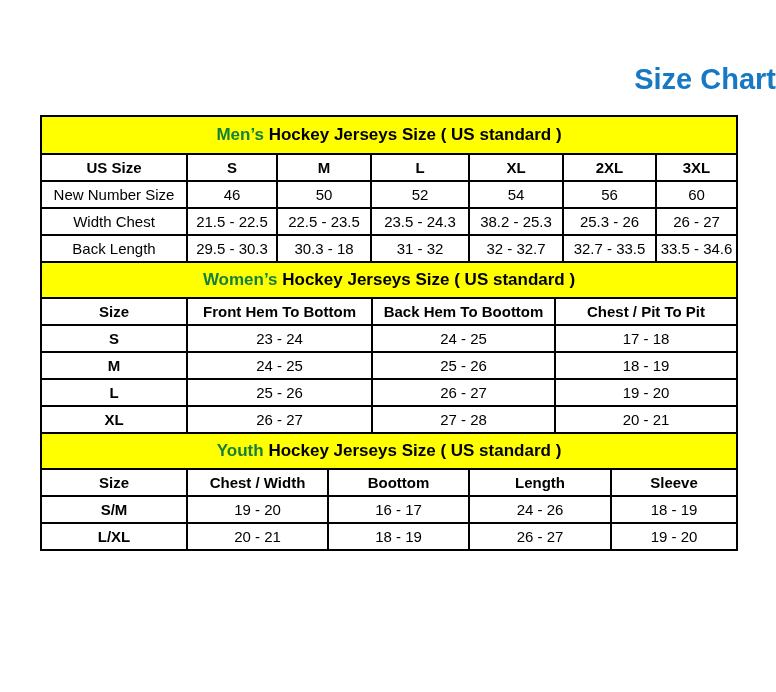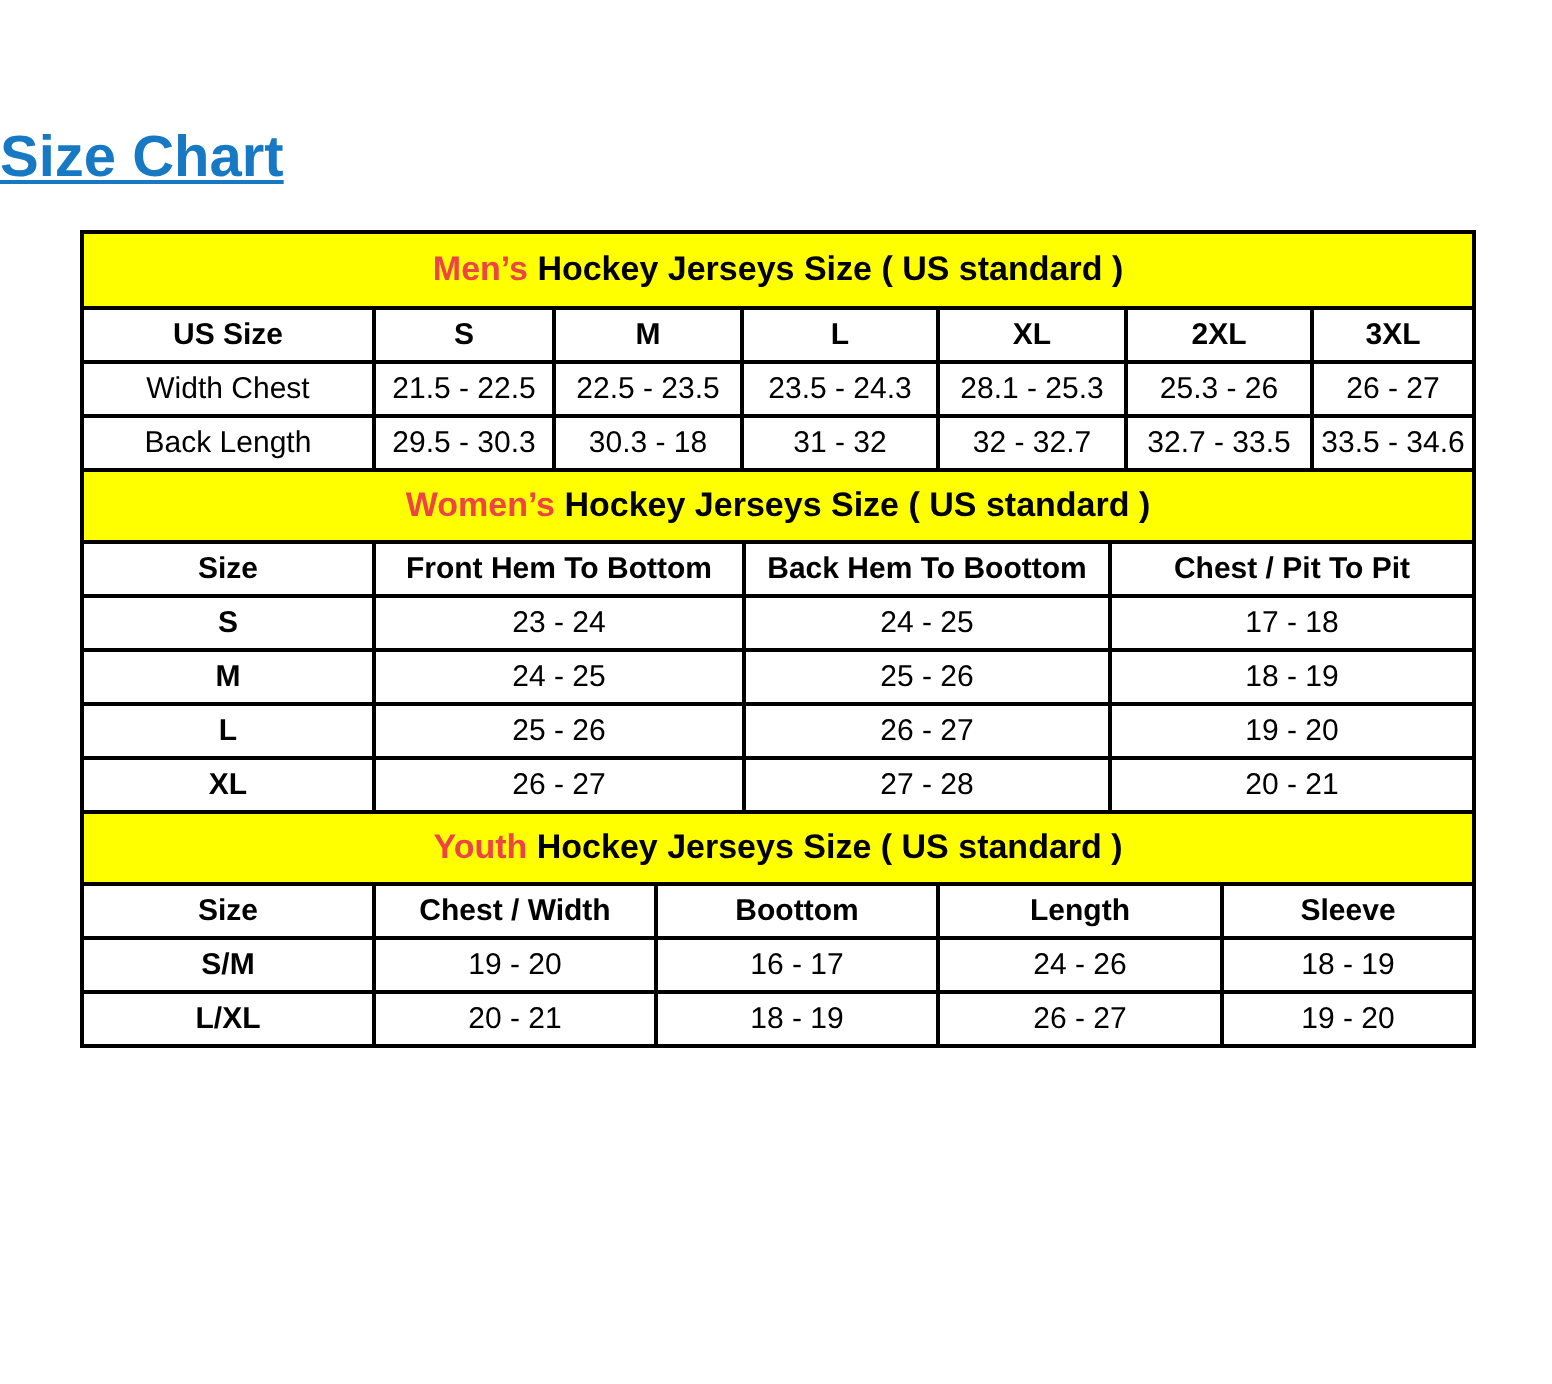--- a/index.html
+++ b/index.html
@@ -2,41 +2,41 @@
 <html><head>
 <meta charset="utf-8">
 <style>
   html,body{margin:0;padding:0;}
   body{
     width:776px;height:692px;background:#ffffff;
     font-family:"Liberation Sans",sans-serif;color:#000;
     overflow:hidden;
   }
   .page-title{
-    margin:64px 0 0 0;text-align:left;
-    font-size:29px;font-weight:bold;color:#1779C4;line-height:1.1;text-decoration:underline;
+    margin:64px 0 0 0;text-align:right;
+    font-size:29px;font-weight:bold;color:#1779C4;line-height:1.1;
   }
   .chart-wrap{width:696px;margin:19px auto 0 auto;}
   table.sizes{
     border-collapse:collapse;width:696px;table-layout:fixed;
   }
   table.sizes + table.sizes{margin-top:-2px;border-radius:10px;}
   .sizes th,.sizes td{
     border:2px solid #000;text-align:center;vertical-align:middle;
     padding:0;height:25px;font-size:15px;line-height:1.15;
     overflow:hidden;white-space:nowrap;
   }
   .sizes th{font-weight:bold;font-size:15px;}
   .sizes td{font-weight:normal;}
   td.lbl-bold{font-weight:bold;}
   th.banner{
     background:#FFFF00;height:34px;font-size:17px;font-weight:bold;
   }
   th.banner.tall{height:36px;}
-  .hl{color:#ef4444;}
+  .hl{color:#15803d;}
   .squiggle{
     text-decoration-style:wavy;
     text-decoration-color:#C00000;
     text-decoration-thickness:1px;
     text-underline-offset:3px;
   }
 </style>
 </head>
 <body>
 
@@ -61,25 +61,34 @@
       <tr>
         <th>US Size</th>
         <th>S</th>
         <th>M</th>
         <th>L</th>
         <th>XL</th>
         <th>2XL</th>
         <th>3XL</th>
       </tr>
       <tr>
+        <td>New Number Size</td>
+        <td>46</td>
+        <td>50</td>
+        <td>52</td>
+        <td>54</td>
+        <td>56</td>
+        <td>60</td>
+      </tr>
+      <tr>
         <td>Width Chest</td>
         <td>21.5 - 22.5</td>
         <td>22.5 - 23.5</td>
         <td>23.5 - 24.3</td>
-        <td>28.1 - 25.3</td>
+        <td>38.2 - 25.3</td>
         <td>25.3 - 26</td>
         <td>26 - 27</td>
       </tr>
       <tr>
         <td>Back Length</td>
         <td>29.5 - 30.3</td>
         <td>30.3 - 18</td>
         <td>31 - 32</td>
         <td>32 - 32.7</td>
         <td>32.7 - 33.5</td>

